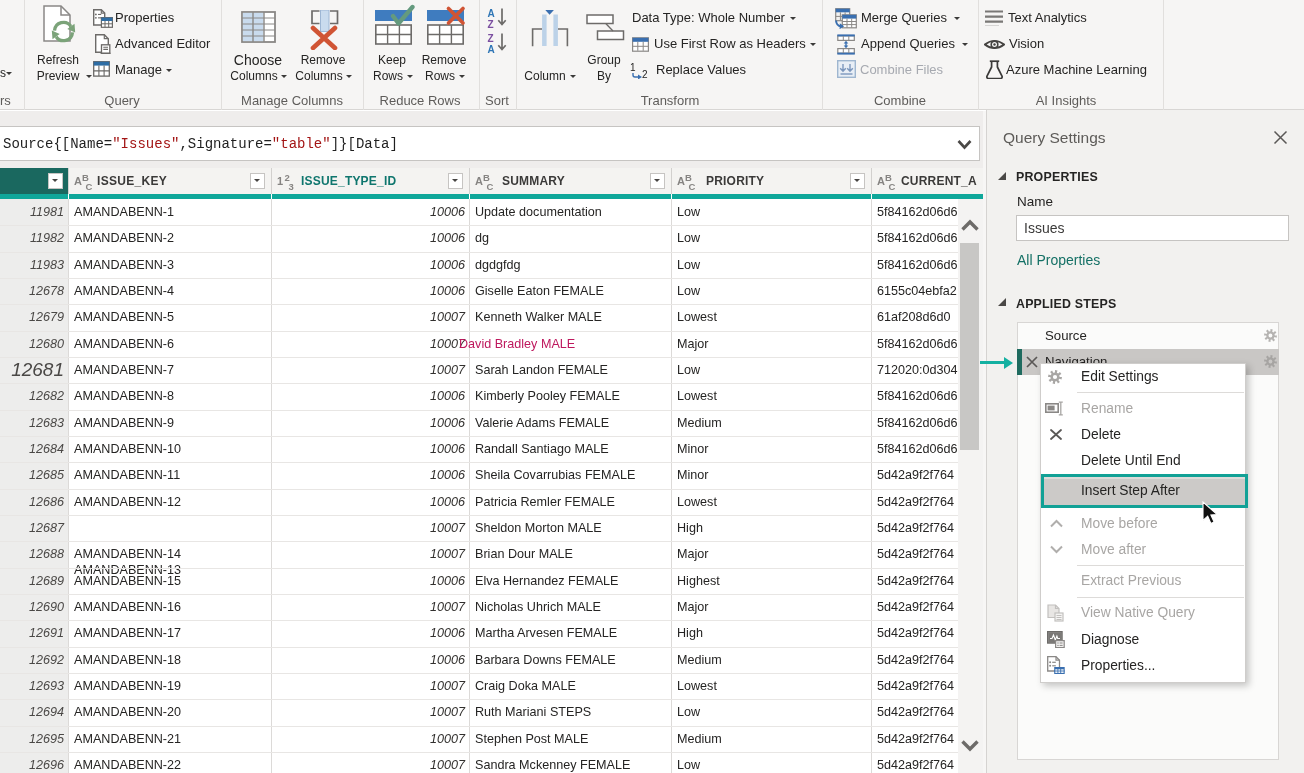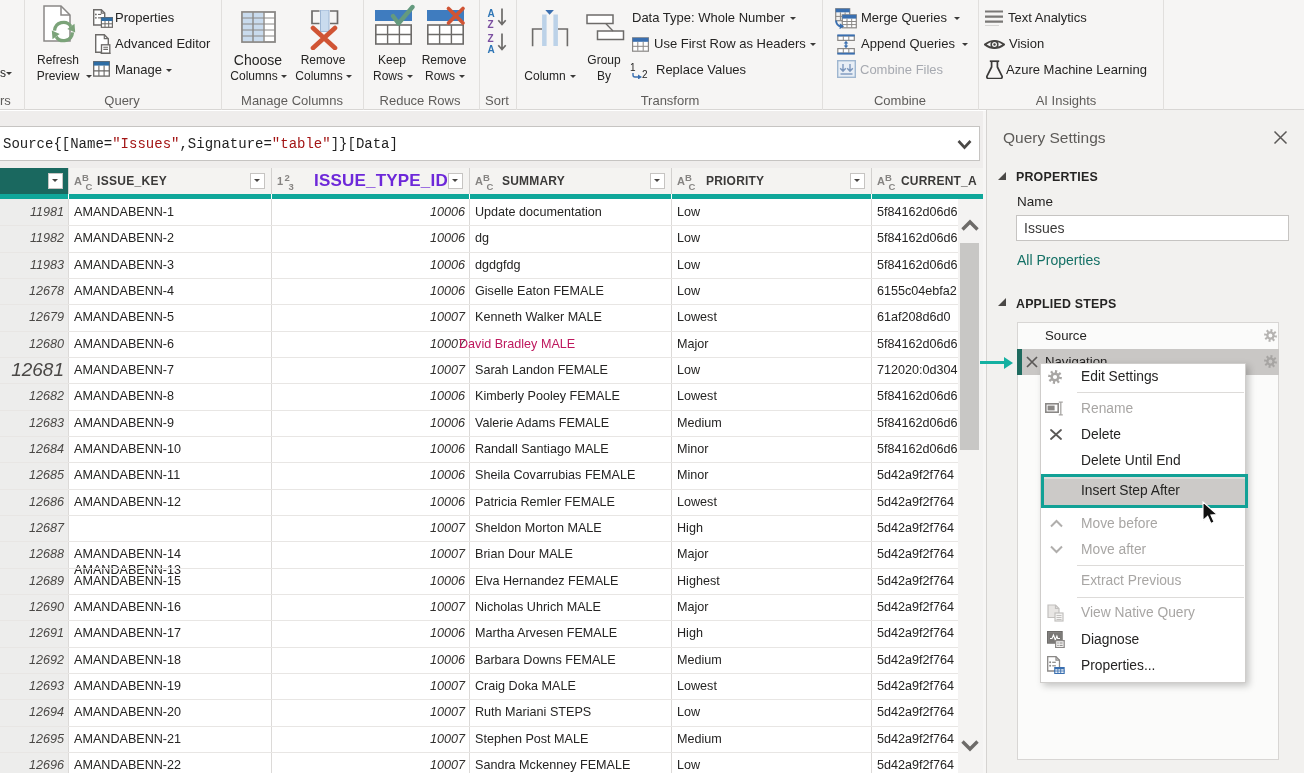--- a/index.html
+++ b/index.html
@@ -210,21 +210,21 @@
 <text x="11.5" y="16.5" font-family="Liberation Sans" font-size="9.5" font-weight="bold" fill="#868482">C</text>
 </svg>
     <div style="position:absolute;left:97px;top:172.0px;height:18px;line-height:18px;font-size:12px;color:#3b3a39;white-space:nowrap;font-weight:700;letter-spacing:0.3px;">ISSUE_KEY</div>
     <div style="position:absolute;left:250px;top:173px;width:15px;height:16px;background:#fff;border:1px solid #c6c4c2;"></div>
     <div style="position:absolute;left:254px;top:179px;width:0;height:0;border:3.5px solid transparent;border-top-color:#474543;"></div>
     <svg style="position:absolute;left:277px;top:173px" width="20" height="17" viewBox="0 0 20 17">
 <text x="0" y="12" font-family="Liberation Sans" font-size="11" font-weight="bold" fill="#868482">1</text>
 <text x="7.5" y="8" font-family="Liberation Sans" font-size="9.5" font-weight="bold" fill="#868482">2</text>
 <text x="11.5" y="16.5" font-family="Liberation Sans" font-size="9.5" font-weight="bold" fill="#868482">3</text>
 </svg>
-    <div style="position:absolute;left:301px;top:172.0px;height:18px;line-height:18px;font-size:17px;color:#6d28d9;white-space:nowrap;font-weight:700;letter-spacing:0.2px;margin-left:13px;">ISSUE_TYPE_ID</div>
+    <div style="position:absolute;left:301px;top:172.0px;height:18px;line-height:18px;font-size:12px;color:#0f766e;white-space:nowrap;font-weight:700;letter-spacing:0.2px;">ISSUE_TYPE_ID</div>
     <div style="position:absolute;left:448px;top:173px;width:15px;height:16px;background:#fff;border:1px solid #c6c4c2;"></div>
     <div style="position:absolute;left:452px;top:179px;width:0;height:0;border:3.5px solid transparent;border-top-color:#474543;"></div>
     <svg style="position:absolute;left:475px;top:173px" width="20" height="17" viewBox="0 0 20 17">
 <text x="0" y="12" font-family="Liberation Sans" font-size="11" font-weight="bold" fill="#868482">A</text>
 <text x="8" y="8" font-family="Liberation Sans" font-size="9.5" font-weight="bold" fill="#868482">B</text>
 <text x="11.5" y="16.5" font-family="Liberation Sans" font-size="9.5" font-weight="bold" fill="#868482">C</text>
 </svg>
     <div style="position:absolute;left:502px;top:172.0px;height:18px;line-height:18px;font-size:12px;color:#3b3a39;white-space:nowrap;font-weight:700;letter-spacing:0.2px;">SUMMARY</div>
     <div style="position:absolute;left:650px;top:173px;width:15px;height:16px;background:#fff;border:1px solid #c6c4c2;"></div>
     <div style="position:absolute;left:654px;top:179px;width:0;height:0;border:3.5px solid transparent;border-top-color:#474543;"></div>

